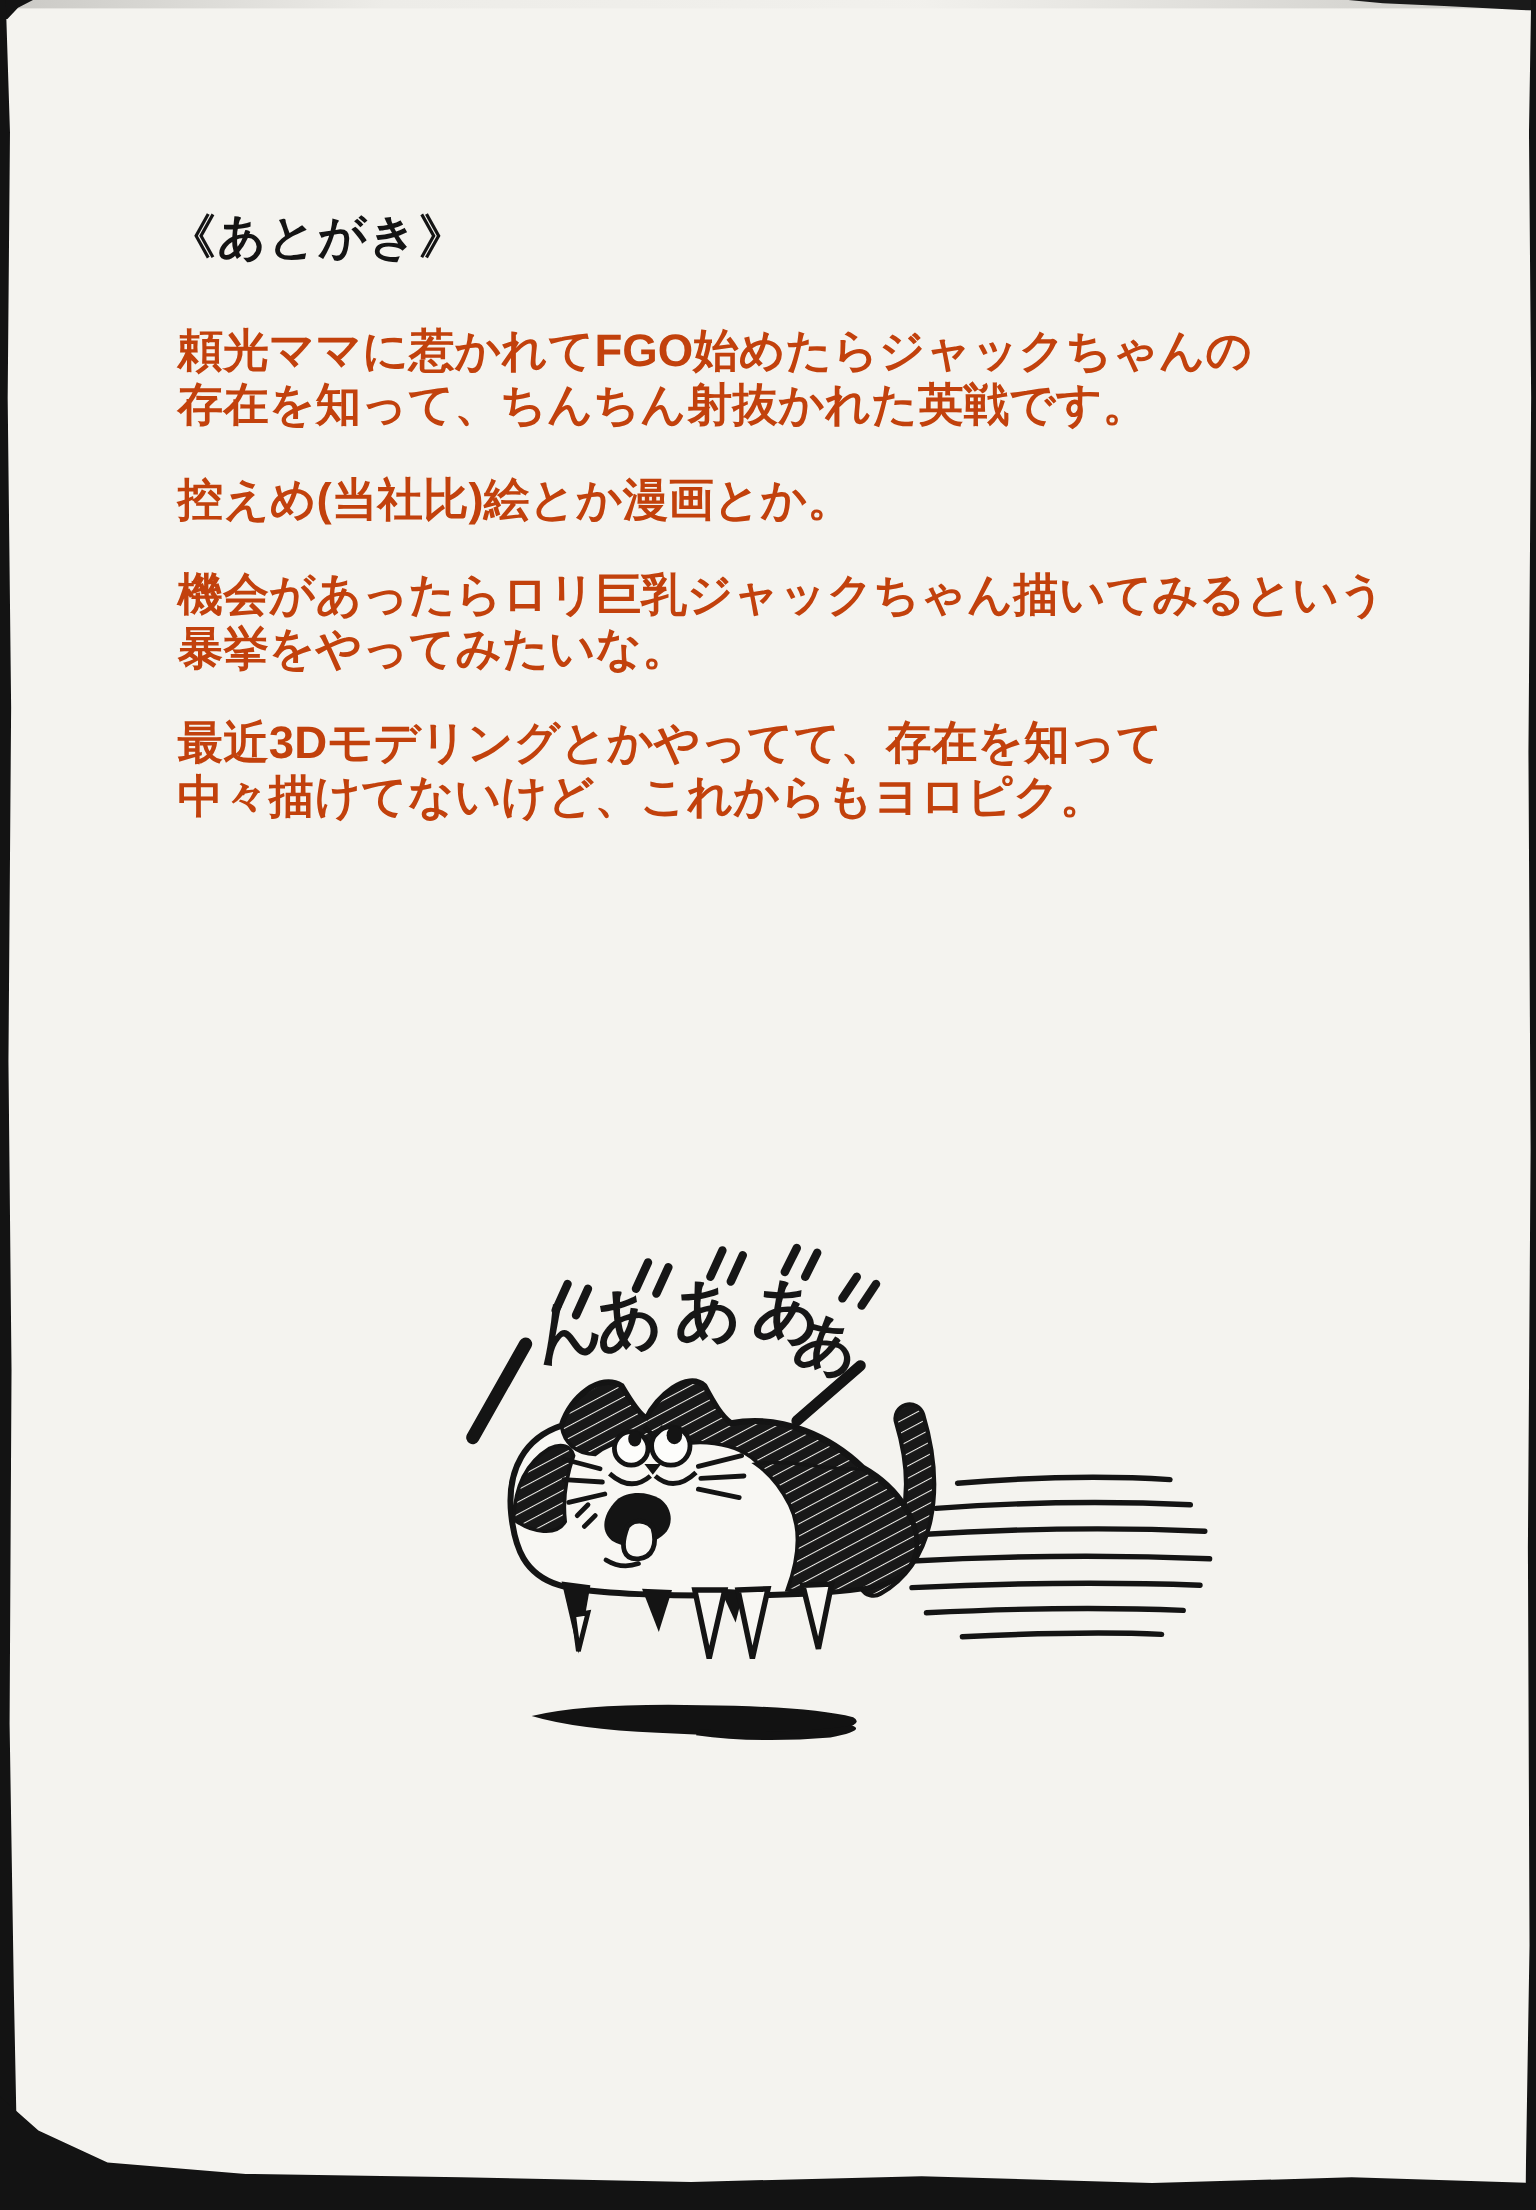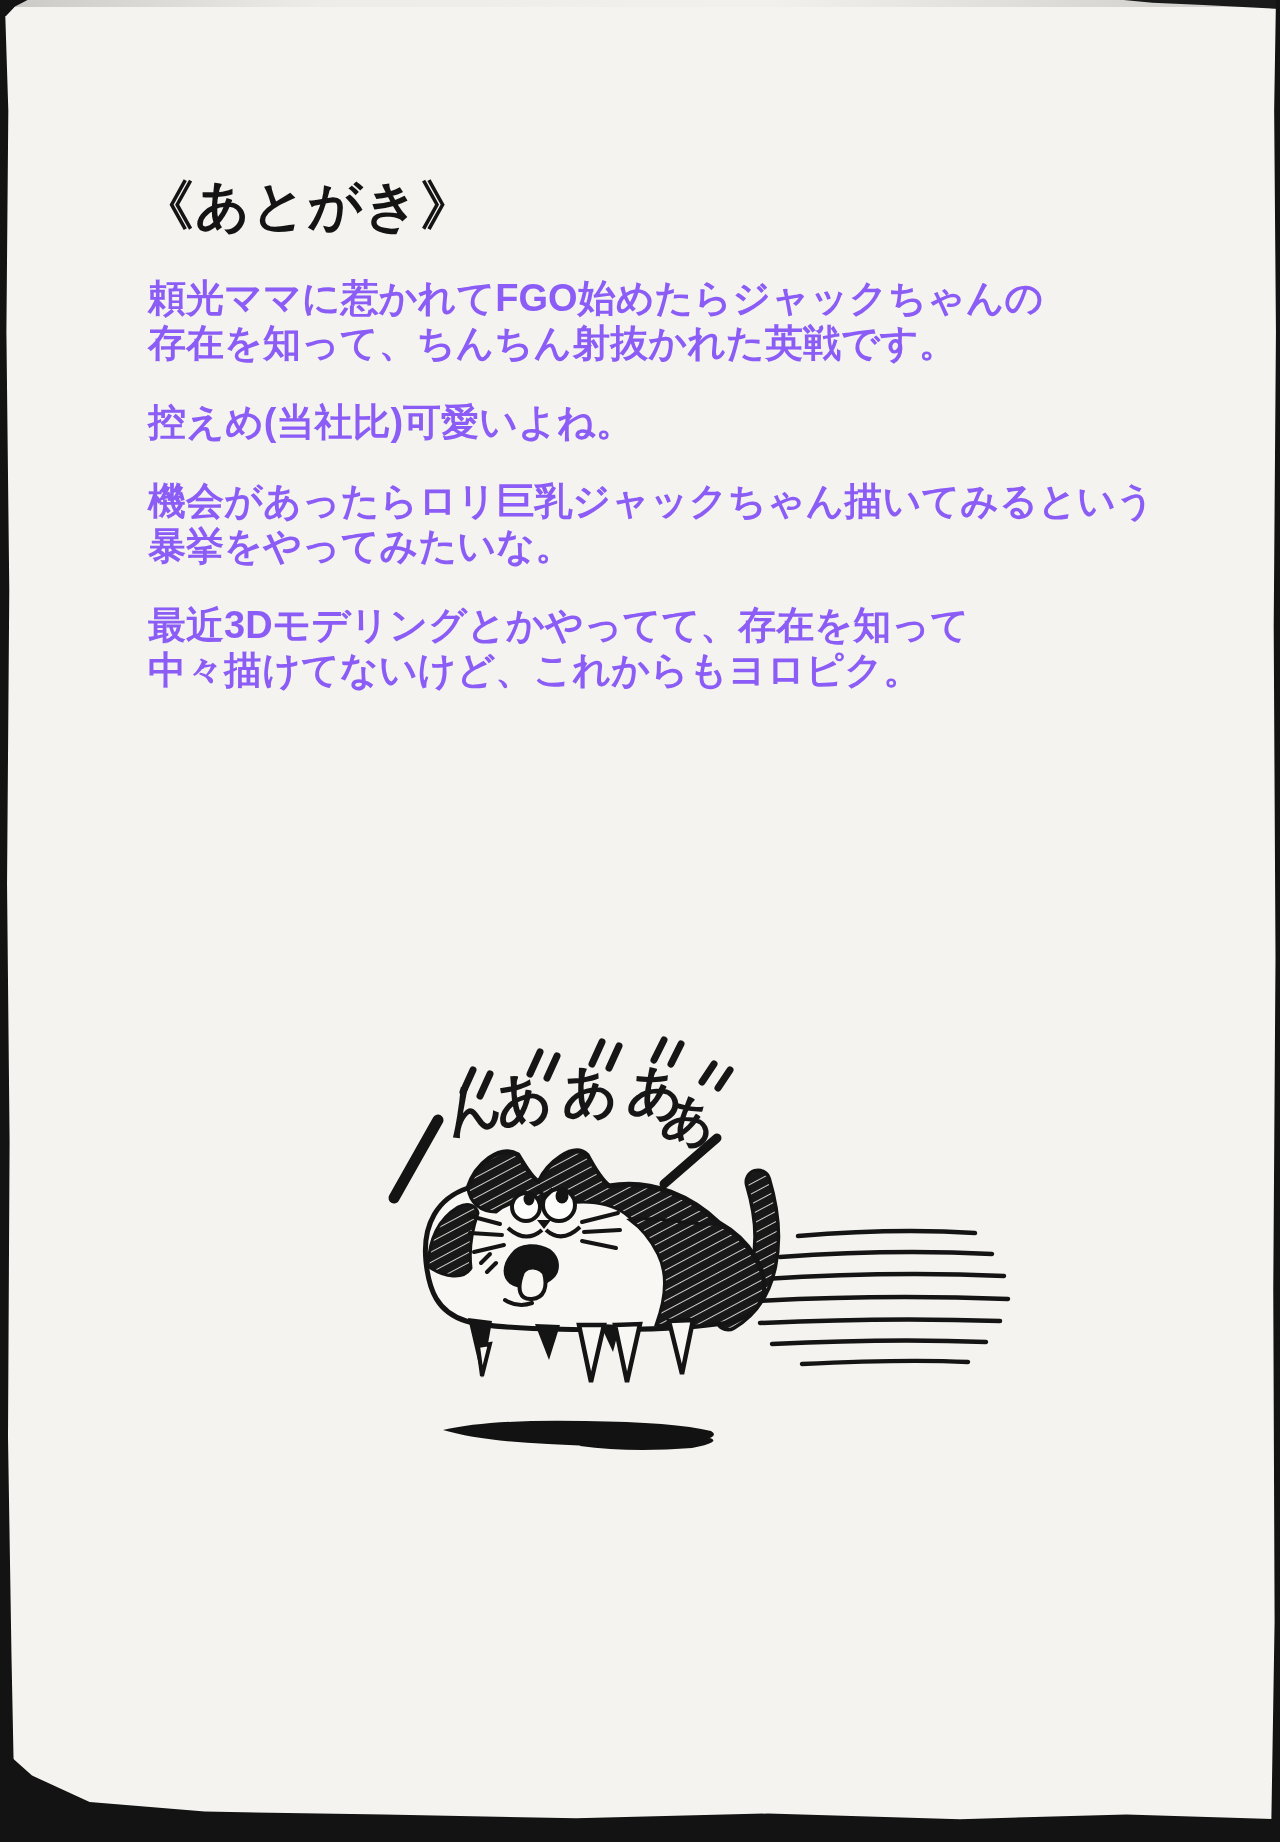--- a/index.html
+++ b/index.html
@@ -7,24 +7,24 @@
     position:relative;
     width:1280px;height:1842px;
     background:#f4f3ef;
     overflow:hidden;
     font-family:"Liberation Sans", sans-serif;
     color:#1c1c1c;
   }
   
   .content{position:absolute;left:148px;top:170px;width:980px;}
   .title{
-    font-size:54px;font-weight:900;letter-spacing:1px;
-    margin:0 0 33px -8px;color:#141414;
+    font-size:40px;font-weight:900;letter-spacing:1px;
+    margin:0 0 46px -8px;color:#141414;
   }
-  .para{margin:0 0 34px 0;font-size:38px;line-height:45px;font-weight:600;color:#8b5cf6;}
+  .para{margin:0 0 34px 0;font-size:38px;line-height:45px;font-weight:600;color:#c2410c;}
   .line{display:block;white-space:nowrap;}
   
   .illo{position:absolute;left:330px;top:1030px;width:690px;height:430px;}
   .illo text{font-family:"Liberation Sans", sans-serif;}
   
   .scan{position:absolute;background:#131313;}
   .edge-left{left:0;top:0;width:16px;height:100%;
     clip-path:polygon(0 0,30% 0,52% 6%,40% 18%,58% 32%,44% 48%,60% 62%,50% 78%,72% 90%,95% 100%,0 100%);}
   .edge-right{right:0;top:0;width:9px;height:100%;
     clip-path:polygon(100% 0,100% 100%,0 100%,40% 88%,25% 70%,50% 52%,30% 34%,55% 18%,35% 6%,55% 0);}
@@ -43,21 +43,21 @@
 <div class="page">
 
   <div class="content">
     <h1 class="title">《あとがき》</h1>
 
     <p class="para">
       <span class="line">頼光ママに惹かれてFGO始めたらジャックちゃんの</span>
       <span class="line">存在を知って、ちんちん射抜かれた英戦です。</span>
     </p>
     <p class="para">
-      <span class="line">控えめ(当社比)可愛いよね。</span>
+      <span class="line">控えめ(当社比)絵とか漫画とか。</span>
     </p>
     <p class="para">
       <span class="line">機会があったらロリ巨乳ジャックちゃん描いてみるという</span>
       <span class="line">暴挙をやってみたいな。</span>
     </p>
     <p class="para">
       <span class="line">最近3Dモデリングとかやってて、存在を知って</span>
       <span class="line">中々描けてないけど、これからもヨロピク。</span>
     </p>
   </div>

